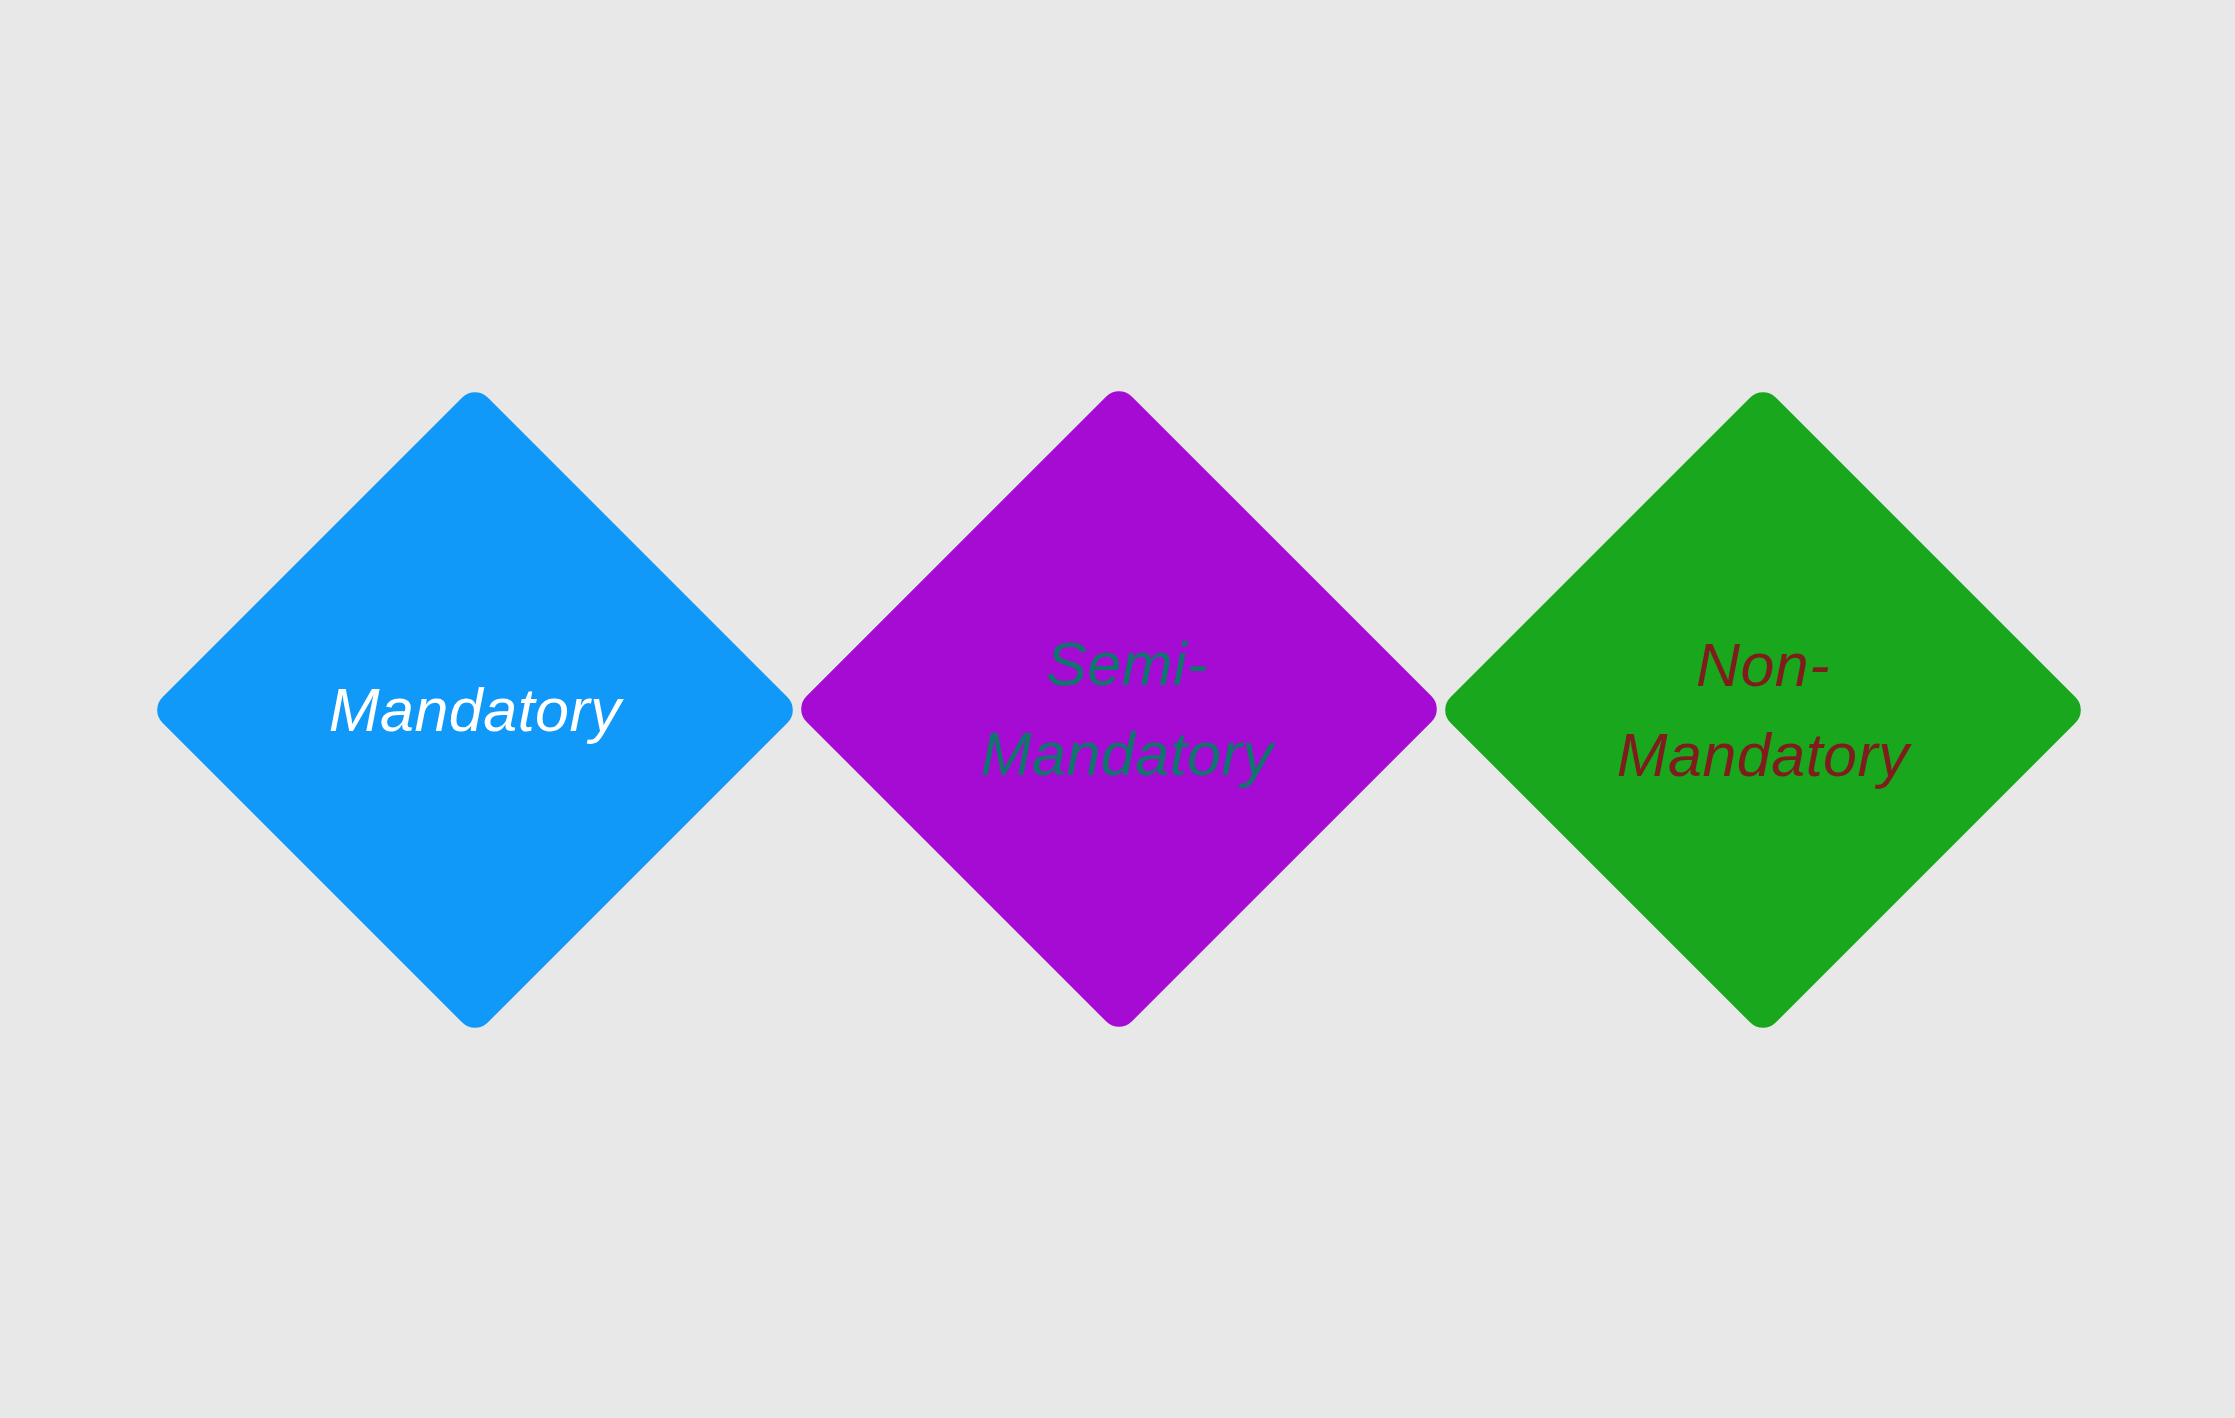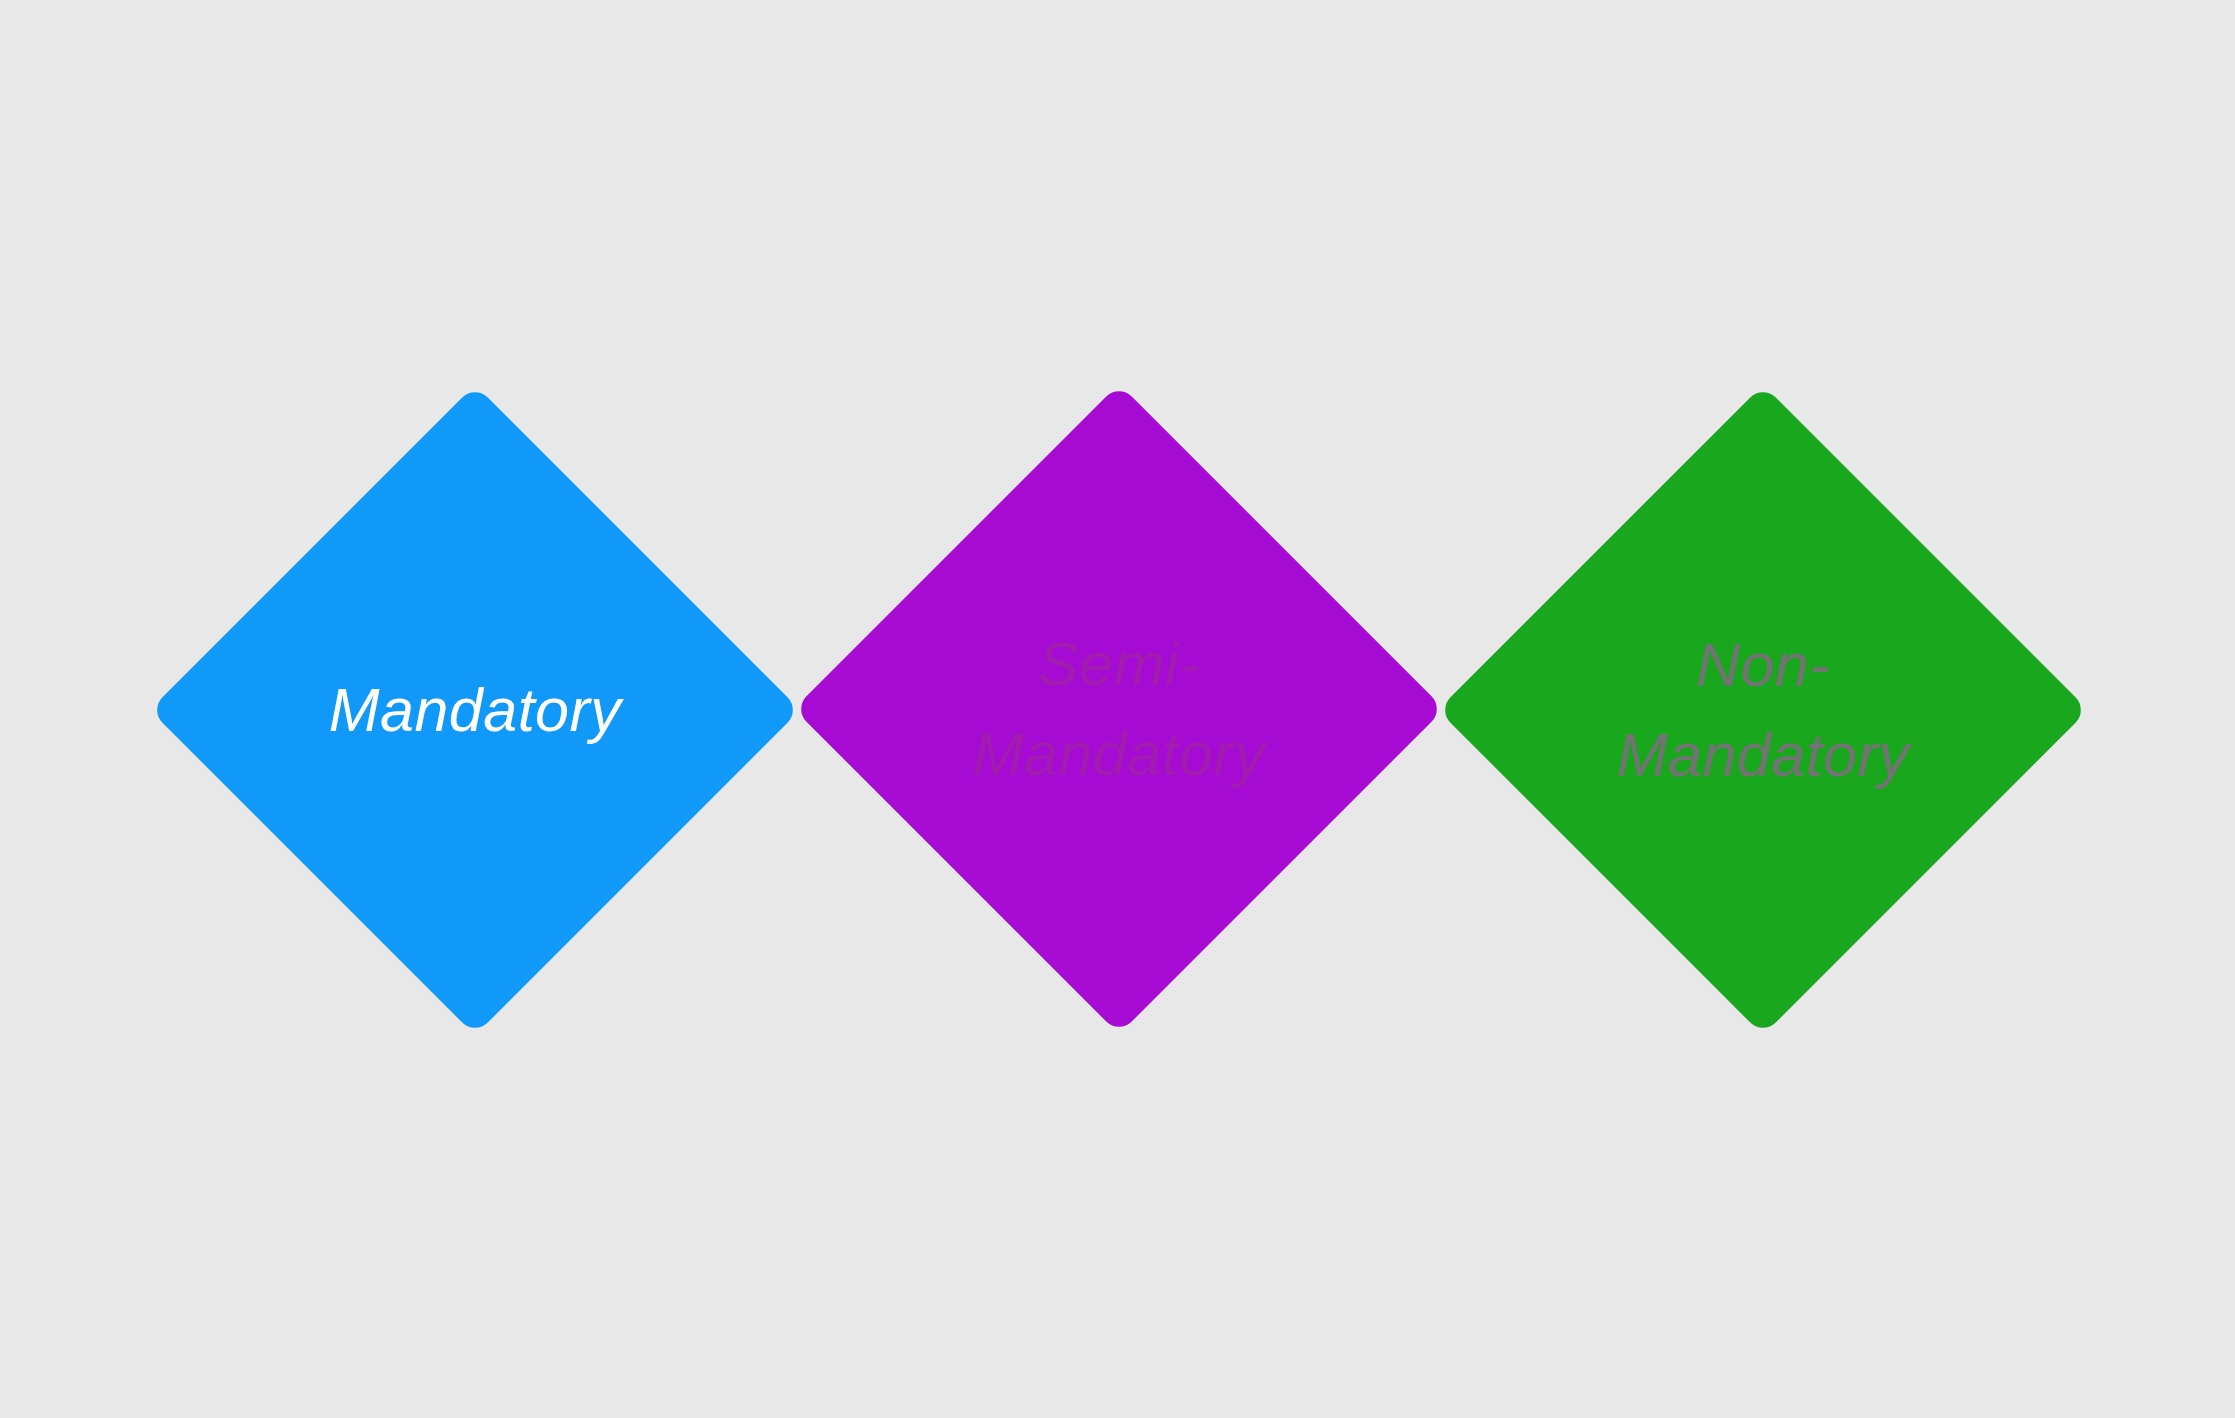--- a/index.html
+++ b/index.html
@@ -62,27 +62,27 @@
   <div class="diamond-group pos-1">
     <div class="diamond-shape" style="background: rgb(17, 153, 250);"></div>
     <div class="diamond-label" style="color: rgb(255, 255, 255);">
       <span>Mandatory</span>
 
     </div>
   </div>
 
   <div class="diamond-group pos-2">
     <div class="diamond-shape" style="background: rgb(165, 11, 210);"></div>
-    <div class="diamond-label" style="color: #a21caf;">
+    <div class="diamond-label" style="color: #0f766e; margin-left: 8px;">
       <span>Semi-</span>
       <span>Mandatory</span>
     </div>
   </div>
 
   <div class="diamond-group pos-3">
     <div class="diamond-shape" style="background: rgb(24, 167, 29);"></div>
-    <div class="diamond-label" style="color: #737373; text-align: center;">
+    <div class="diamond-label" style="color: #7f1d1d; text-align: center;">
       <span>Non-</span>
       <span>Mandatory</span>
     </div>
   </div>
 
 </div>
 
 </body></html>

